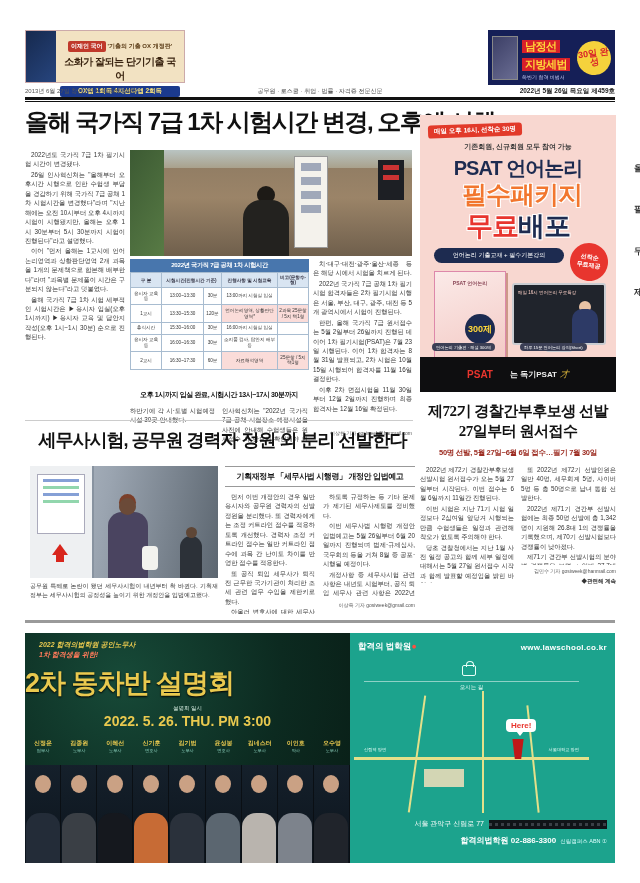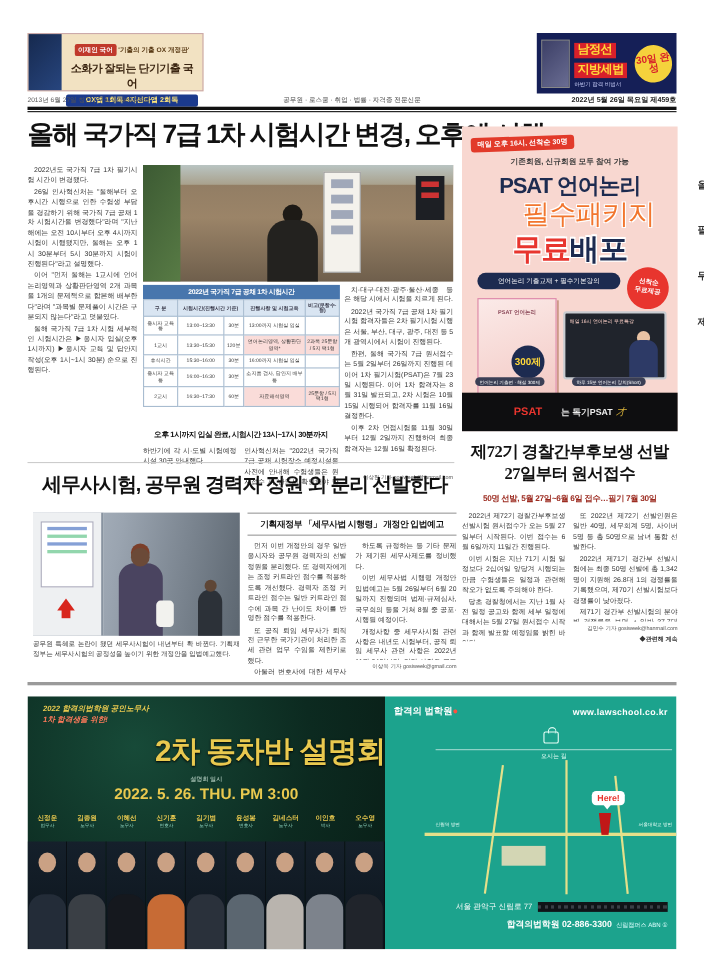--- a/index.html
+++ b/index.html
@@ -65,21 +65,21 @@
   .a1-bcol1 { left:130px; top:406px; width:85px; height:36px; overflow:hidden; }
   .a1-bcol2 { left:222px; top:406px; width:86px; height:36px; overflow:hidden; }
   .a1-side  { left:313px; top:259px; width:99px; height:168px; overflow:hidden; }
   .a1-rep { left:313px; top:430px; width:99px; font-size:5px; color:#555; text-align:right; }
 
   
   .psat { left:420px; top:115px; width:196px; height:277px; background:#f8d7d0; overflow:hidden; }
   .psat .badge { position:absolute; left:8px; top:9px; background:#e23a2a; color:#fff; font-size:6.5px; font-weight:bold; padding:2px 6px; border-radius:3px; transform:rotate(-2deg); }
   .psat .sub { position:absolute; left:0; top:27px; width:100%; text-align:center; font-size:7px; font-weight:bold; color:#3a3a3a; }
   .psat .t1x { position:absolute; left:0; top:40px; width:100%; text-align:center; font-size:20px; font-weight:900; color:#1d2b50; letter-spacing:-1px; }
-  .psat .t2x { position:absolute; left:17px; top:63px; width:100%; text-align:center; font-size:25px; font-weight:400; color:#f2762e; letter-spacing:-1px;
+  .psat .t2x { position:absolute; left:4px; top:63px; width:100%; text-align:center; font-size:25px; font-weight:700; color:#f2762e; letter-spacing:-1px;
                text-shadow:-1px -1px 0 #fff,1px -1px 0 #fff,-1px 1px 0 #fff,1px 1px 0 #fff; }
   .psat .t3x { position:absolute; left:0; top:93px; width:100%; text-align:center; font-size:27px; font-weight:900; letter-spacing:-1px;
                text-shadow:-1px -1px 0 #fff,1px -1px 0 #fff,-1px 1px 0 #fff,1px 1px 0 #fff; }
   .psat .t3x .r { color:#e8352e;margin-top:31px; } .psat .t3x .n { color:#1d2b50; }
   .psat .pill { position:absolute; left:14px; top:133px; width:130px; background:#1d2b50; color:#fff; font-size:6px; text-align:center; padding:3px 0; border-radius:8px; }
   .psat .circ { position:absolute; right:8px; top:128px; width:38px; height:38px; border-radius:50%; background:#e8352e; color:#fff; font-size:6px; font-weight:bold; display:flex; flex-direction:column; align-items:center; justify-content:center; transform:rotate(8deg); line-height:1.3; }
   .psat .book { position:absolute; left:14px; top:156px; width:72px; height:92px; background:linear-gradient(160deg,#fbeae8,#f3c9c4); border:1px solid #d8a; box-shadow:2px 2px 0 #c98; }
   .psat .book .bt { font-size:5px; color:#845; text-align:center; margin-top:8px; font-weight:bold; }
   .psat .b300 { position:absolute; left:30px; bottom:18px; width:30px; height:30px; border-radius:50%; background:#1d2b50; color:#ffd83a; font-size:9px; font-weight:900; display:flex; align-items:center; justify-content:center; }
   .psat .mon { position:absolute; right:10px; top:168px; width:94px; height:62px; background:#20242c; border:2px solid #c9ccd1; border-radius:3px; overflow:hidden; }
@@ -125,37 +125,37 @@
   .a2-c1 { left:225px; top:492px; width:90px; height:122px; overflow:hidden; }
   .a2-c2 { left:323px; top:492px; width:92px; height:108px; overflow:hidden; }
   .a2-rep { left:323px; top:602px; width:92px; font-size:5px; color:#555; text-align:right; }
 
   
   .div3 { left:25px; top:620px; width:590px; border-top:3px solid #9a9a9a; }
   .bad { left:25px; top:633px; width:590px; height:230px; display:flex; overflow:hidden; }
   .bad-left { position:relative; width:325px; height:100%; background:radial-gradient(circle at 30% 20%, #174a38 0%, #0c2a20 55%, #081b14 100%); overflow:hidden; }
   .bad-left .brand { position:absolute; left:14px; top:7px; color:#e9c94f; font-size:7px; font-weight:bold; font-style:italic; line-height:1.4; }
   .bad-left .brand .red { color:#ff7a5a; }
-  .bad-left .title { position:absolute; left:0; top:32px; width:100%; text-align:right; color:#e9c94f; font-size:27px; font-weight:900; letter-spacing:-1px; text-shadow:0 1px 2px #000; }
+  .bad-left .title { position:absolute; left:0; top:32px; width:100%; text-align:left; color:#e9c94f; font-size:27px; font-weight:900; letter-spacing:-1px; text-shadow:0 1px 2px #000; }
   .bad-left .when { position:absolute; left:0; top:72px; width:100%; text-align:center; color:#cfe6da; font-size:5.5px; }
   .bad-left .date { position:absolute; left:0; top:80px; width:100%; text-align:center; color:#e9c94f; font-size:14px; font-weight:900; }
   .bad-left .names { position:absolute; left:0; top:106px; width:100%; display:flex; }
   .bad-left .names .sp { flex:1; text-align:center; }
   .bad-left .names .nm { color:#e9c94f; font-size:6px; font-weight:bold; }
   .bad-left .names .rl { color:#8fd4c0; font-size:4.2px; }
   .bad-left .people { position:absolute; left:0; bottom:0; width:100%; height:98px; display:flex; }
   .bad-left .pp { flex:1; position:relative; background:linear-gradient(180deg,#15202b,#0c141c); border-right:1px solid #0a0f14; overflow:hidden; }
   .bad-left .pp::before { content:""; position:absolute; left:50%; top:10px; transform:translateX(-50%); width:16px; height:18px; border-radius:50%; background:#caa184; }
   .bad-left .pp::after { content:""; position:absolute; left:50%; bottom:-8px; transform:translateX(-50%); width:34px; height:58px; border-radius:14px 14px 0 0; background:var(--suit,#23303e); }
   .bad-right { position:relative; flex:1; background:#1ca38d; overflow:hidden; }
   .bad-right .toprow { position:absolute; left:8px; right:8px; top:8px; display:flex; justify-content:space-between; align-items:center; }
   .bad-right .logo { color:#fff; font-weight:900; font-size:8.5px;text-align:right; }
   .bad-right .logo .dot { color:#ff5040; }
   .bad-right .url { color:#fff; font-weight:bold; font-size:8px; letter-spacing:0.3px; }
-  .map { position:absolute; left:46px; top:32px; width:215px; height:148px; }
+  .map { position:absolute; left:14px; top:32px; width:215px; height:148px; }
   .map .bagic { position:absolute; left:98px; top:0; width:14px; height:11px; border:1.5px solid #eafff8; border-radius:2px; }
   .map .bagic::before { content:""; position:absolute; left:3px; top:-5px; width:6px; height:5px; border:1.5px solid #eafff8; border-bottom:none; border-radius:4px 4px 0 0; }
   .map .visit { position:absolute; left:0; top:16px; width:215px; text-align:center; color:#eafff8; font-size:5.5px; border-top:1px solid rgba(255,255,255,.5); padding-top:2px; }
   .map .road-h { position:absolute; left:-10px; top:92px; width:235px; height:3px; background:#e4e08a; }
   .map .road-v1 { position:absolute; left:52px; top:30px; width:2px; height:118px; background:#e4e08a; transform:rotate(8deg); }
   .map .road-v2 { position:absolute; left:118px; top:26px; width:2px; height:122px; background:#e4e08a; }
   .map .road-v3 { position:absolute; left:168px; top:40px; width:2px; height:108px; background:#e4e08a; transform:rotate(-6deg); }
   .map .bld { position:absolute; left:60px; top:104px; width:40px; height:18px; background:#e8dcb8; opacity:.9; }
   .map .lbl { position:absolute; color:#eafff8; font-size:4.2px; }
   .map .lbl.l1 { left:0px; top:82px; } .map .lbl.l2 { right:0px; top:82px; }

